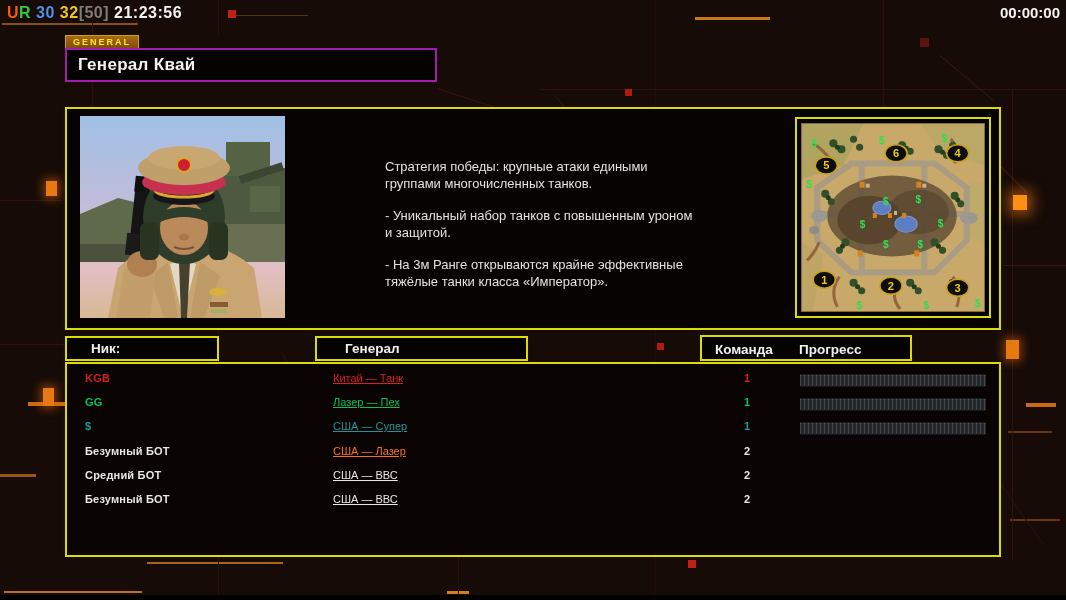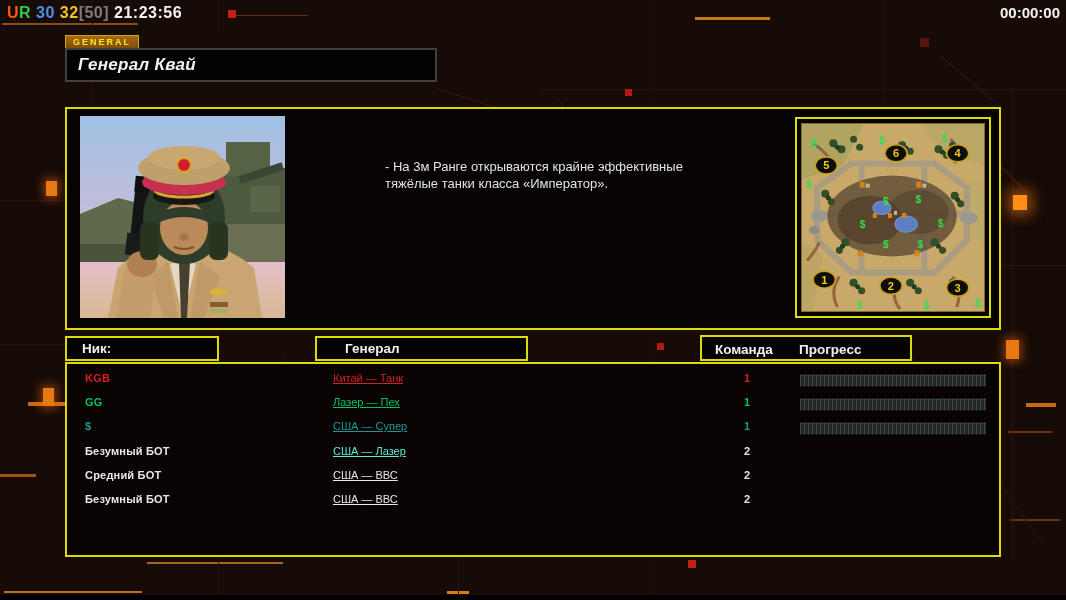--- a/index.html
+++ b/index.html
@@ -13,35 +13,35 @@
   
   .bgl{position:absolute;}
   .glow{box-shadow:0 0 10px 3px rgba(255,110,10,.45);}
   .glow2{box-shadow:0 0 14px 5px rgba(255,130,20,.55);}
   
   .topbar-left{left:7px;top:4px;font-size:16px;font-weight:bold;letter-spacing:.5px;white-space:pre;}
   .topbar-right{right:6px;top:4px;font-size:15px;font-weight:bold;color:#f4f4f4;}
   
   .gen-tab{left:65px;top:35px;height:13px;padding:0 7px;background:linear-gradient(#a86a12,#7a4a0e);
     border:1px solid #caa410;color:#ffe71a;font-size:9px;font-weight:bold;letter-spacing:2px;line-height:13px;}
-  .title-box{left:65px;top:48px;width:368px;height:30px;border:2px solid #404040;background:#050302;box-sizing:content-box;font-style:italic;}
+  .title-box{left:65px;top:48px;width:368px;height:30px;border:2px solid #a21caf;background:#050302;box-sizing:content-box;}
   .title-box span{display:block;padding:5px 0 0 11px;font-size:17px;font-weight:bold;color:#f2f2f2;letter-spacing:.3px;}
   
   .main-panel{left:65px;top:107px;width:936px;height:223px;border:2px solid #dcdc00;background:#070302;box-sizing:border-box;}
   .portrait{left:80px;top:116px;width:205px;height:202px;background:#000;}
   .infotext{left:385px;top:158px;width:330px;color:#e2e2e2;font-size:13px;line-height:17px;}
   .infotext p{margin:0 0 15px 0;white-space:pre-line;}
   .minimap-box{left:795px;top:117px;width:196px;height:201px;border:2px solid #dcdc00;background:#000;box-sizing:border-box;padding:4px;}
   .mk-e{fill:#0d0d0d;stroke:#c9a11d;stroke-width:1.6;}
   .mk-t{fill:#f0c818;font-size:11px;font-weight:bold;text-anchor:middle;font-family:"Liberation Sans",sans-serif;}
   .sup-t{fill:#2ee04e;font-size:10px;font-weight:bold;text-anchor:middle;font-family:"Liberation Sans",sans-serif;}
   
   .hdr-box{border:2px solid #dcdc00;background:#050302;box-sizing:border-box;color:#f0f0f0;
     font-size:13.5px;font-weight:bold;line-height:21px;}
-  .hdr-nick{left:65px;top:336px;width:154px;height:25px;padding-left:15px;}
+  .hdr-nick{left:65px;top:336px;width:154px;height:25px;padding-left:24px;}
   .hdr-general{left:315px;top:336px;width:213px;height:25px;padding-left:28px;}
   .hdr-team{left:700px;top:335px;width:212px;height:26px;line-height:22px;}
   .hdr-team span{position:absolute;top:2px;}
   .hdr-team .t1{left:13px;}
   .hdr-team .t2{left:97px;}
   .table-panel{left:65px;top:362px;width:936px;height:195px;border:2px solid #dcdc00;background:rgba(9,4,3,.96);box-sizing:border-box;}
   .rows{position:absolute;left:0;top:4px;right:0;}
   .prow{position:relative;height:24.2px;font-size:11px;}
   .c-nick{position:absolute;left:18px;top:4px;font-weight:bold;letter-spacing:.2px;}
   .c-gen{position:absolute;left:266px;top:4px;text-decoration:underline;}
@@ -157,20 +157,24 @@
     <ellipse cx="104" cy="80" rx="31" ry="9" fill="#161616"></ellipse>
     <ellipse cx="104" cy="74" rx="29" ry="7" fill="none" stroke="#d8a830" stroke-width="3"></ellipse>
     <ellipse cx="104" cy="66" rx="42" ry="13" fill="#c83050"></ellipse>
     <ellipse cx="104" cy="52" rx="46" ry="17" fill="#bfa06a"></ellipse>
     <ellipse cx="104" cy="42" rx="36" ry="12" fill="#c8a870"></ellipse>
     <circle cx="104" cy="49" r="7" fill="#cc2030" stroke="#d8a830" stroke-width="2"></circle>
   </svg>
 </div>
 
 <div class="abs infotext">
+  <p>Стратегия победы: крупные атаки едиными
+ группами многочисленных танков.</p>
+  <p>- Уникальный набор танков с повышенным уроном
+ и защитой.</p>
   <p>- На 3м Ранге открываются крайне эффективные
  тяжёлые танки класса «Император».</p>
 </div>
 
 <div class="abs minimap-box">
   <svg width="100%" height="100%" viewBox="0 0 182 187" preserveAspectRatio="none">
     <rect x="0" y="0" width="182" height="187" fill="#c9a96a"></rect>
     <polygon points="0,0 62,0 42,42 0,56" fill="#9aa058" opacity=".55"></polygon>
     <polygon points="118,0 182,0 182,42 138,30" fill="#aaa662" opacity=".45"></polygon>
     <polygon points="166,58 182,58 182,122 168,112" fill="#b4ac6a" opacity=".4"></polygon>
@@ -312,21 +316,21 @@
 
   <div class="prow">
     <span class="c-nick" style="color: rgb(31, 149, 149);">$</span>
     <span class="c-gen" style="color: rgb(31, 149, 149);">США — Супер</span>
     <span class="c-team" style="color: rgb(31, 149, 149);">1</span>
     <div class="pbar"></div>
   </div>
 
   <div class="prow">
     <span class="c-nick" style="color: rgb(232, 232, 232);">Безумный БОТ</span>
-    <span class="c-gen" style="color: #5eead4;">США — Лазер</span>
+    <span class="c-gen" style="color: #f97316;">США — Лазер</span>
     <span class="c-team" style="color: rgb(232, 232, 232);">2</span>
 
   </div>
 
   <div class="prow">
     <span class="c-nick" style="color: rgb(232, 232, 232);">Средний БОТ</span>
     <span class="c-gen" style="color: rgb(232, 232, 232);">США — ВВС</span>
     <span class="c-team" style="color: rgb(232, 232, 232);">2</span>
 
   </div>

